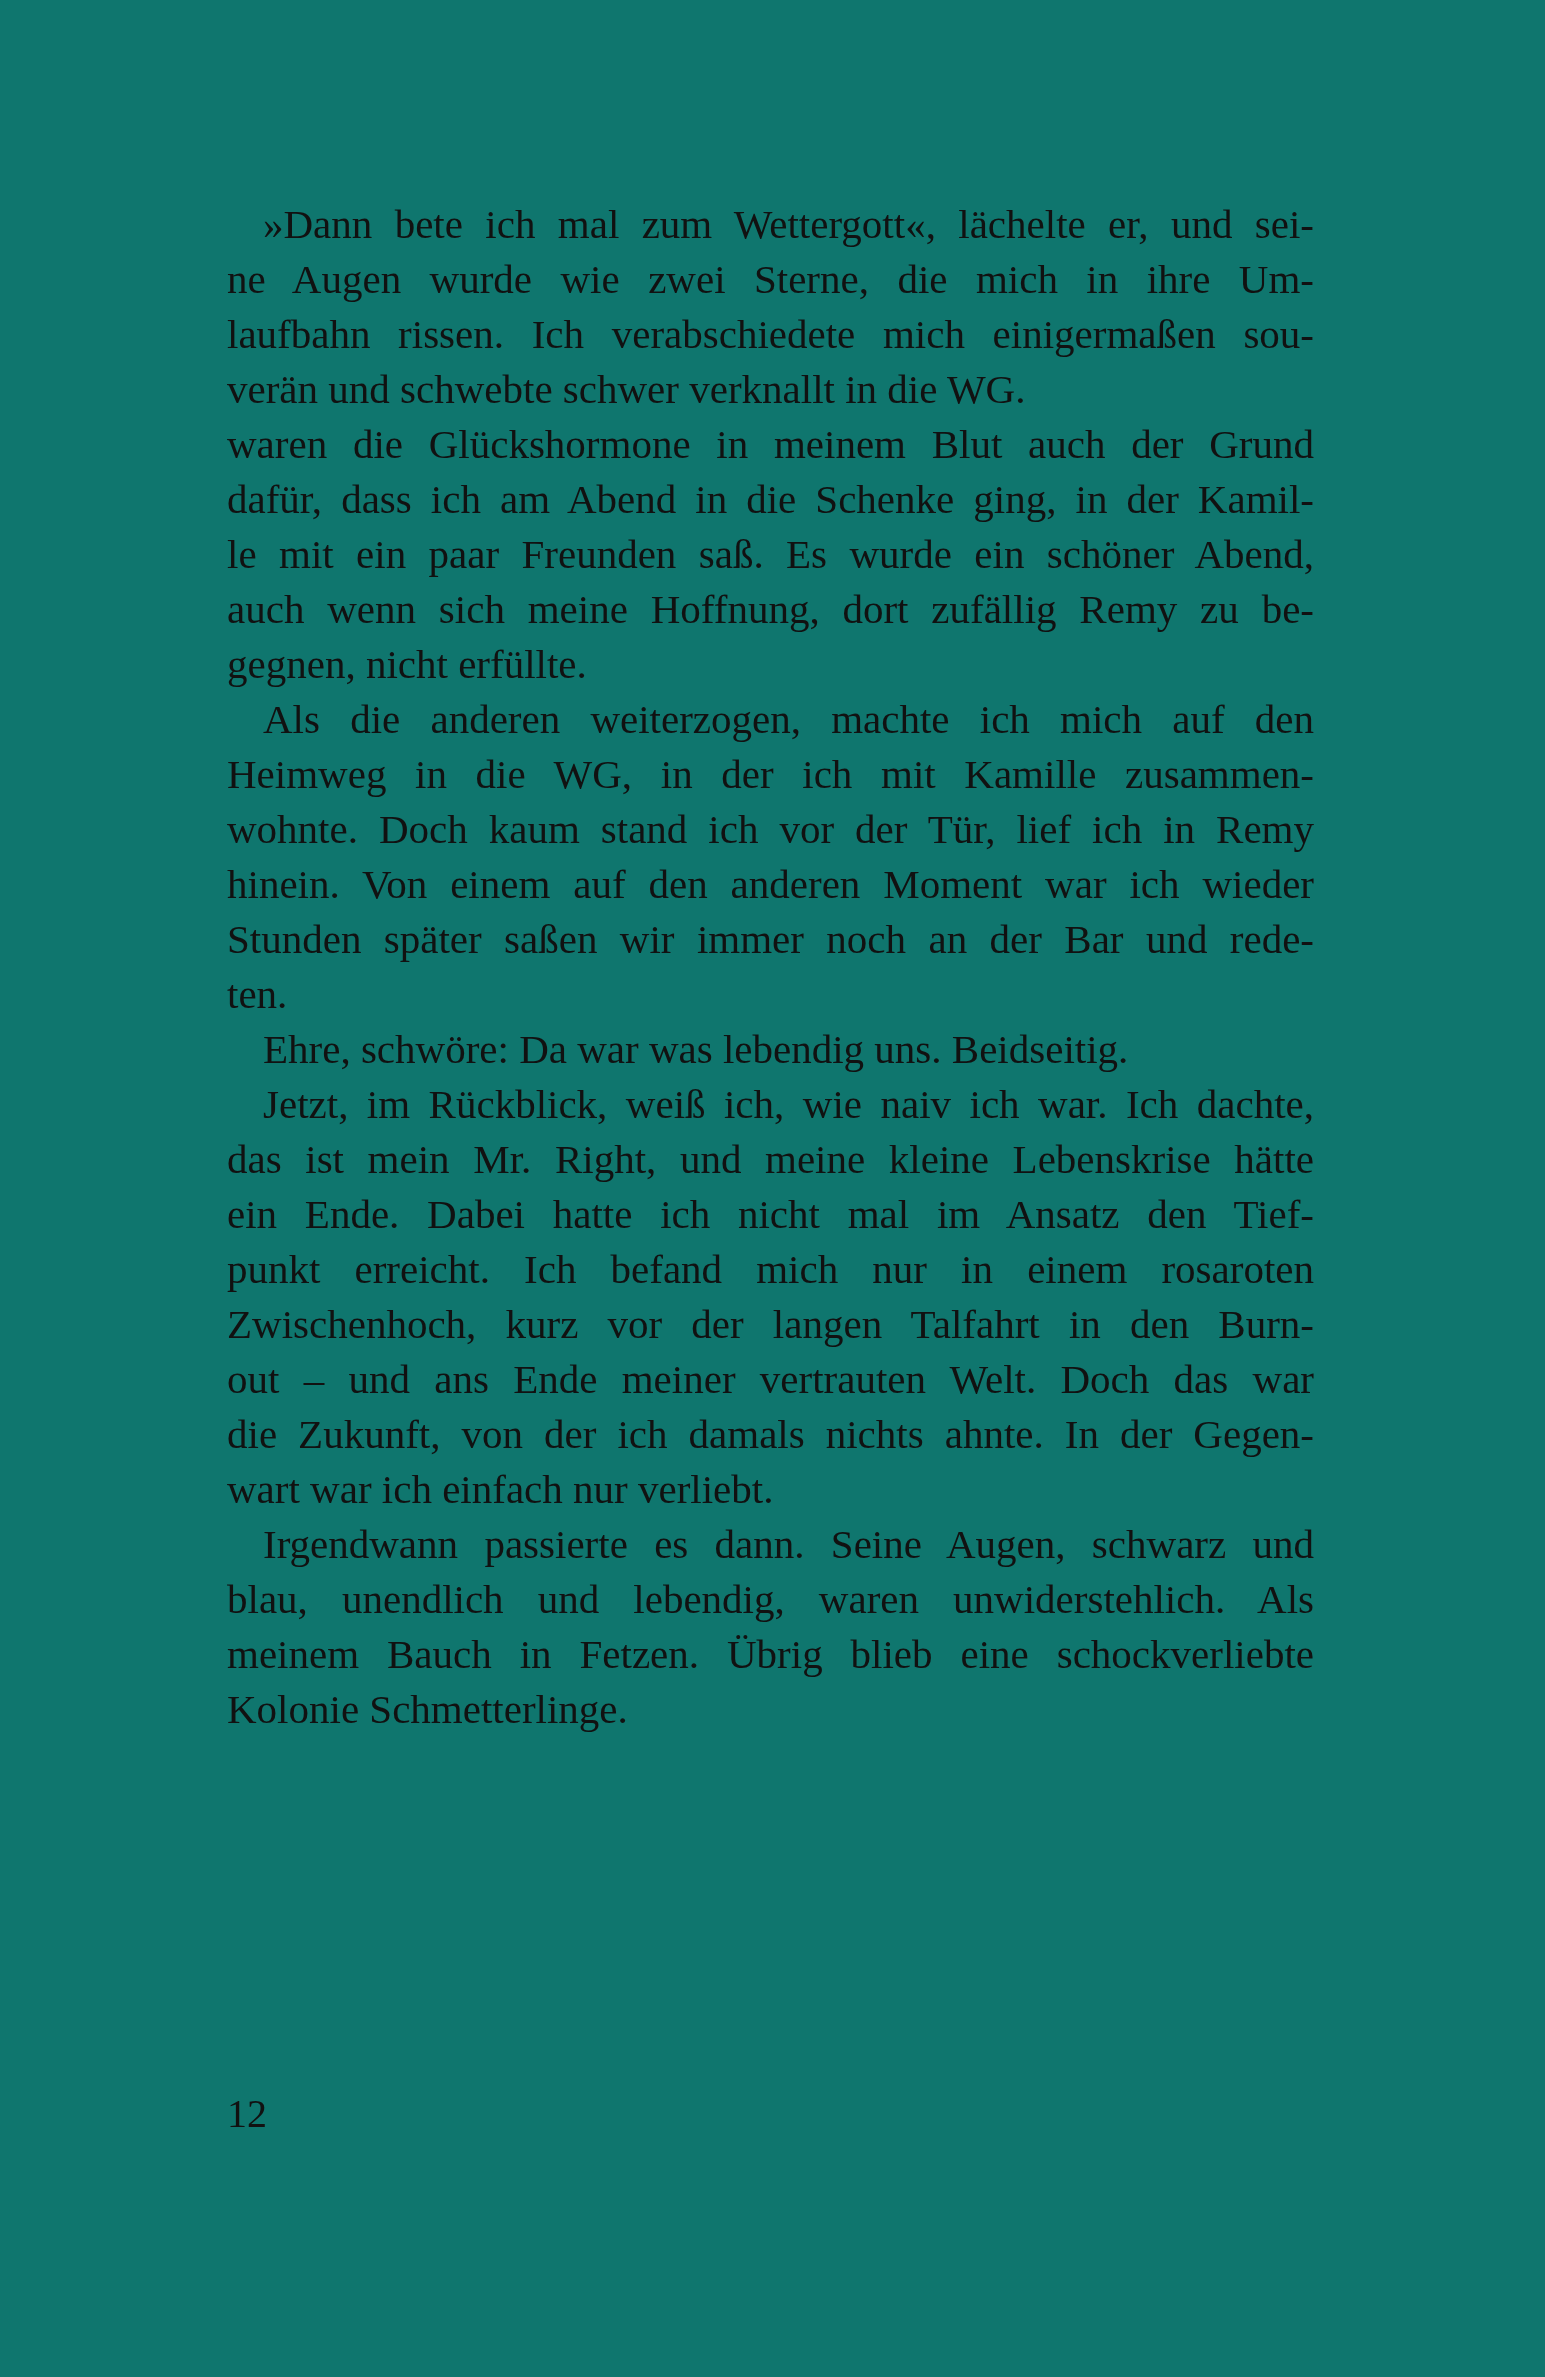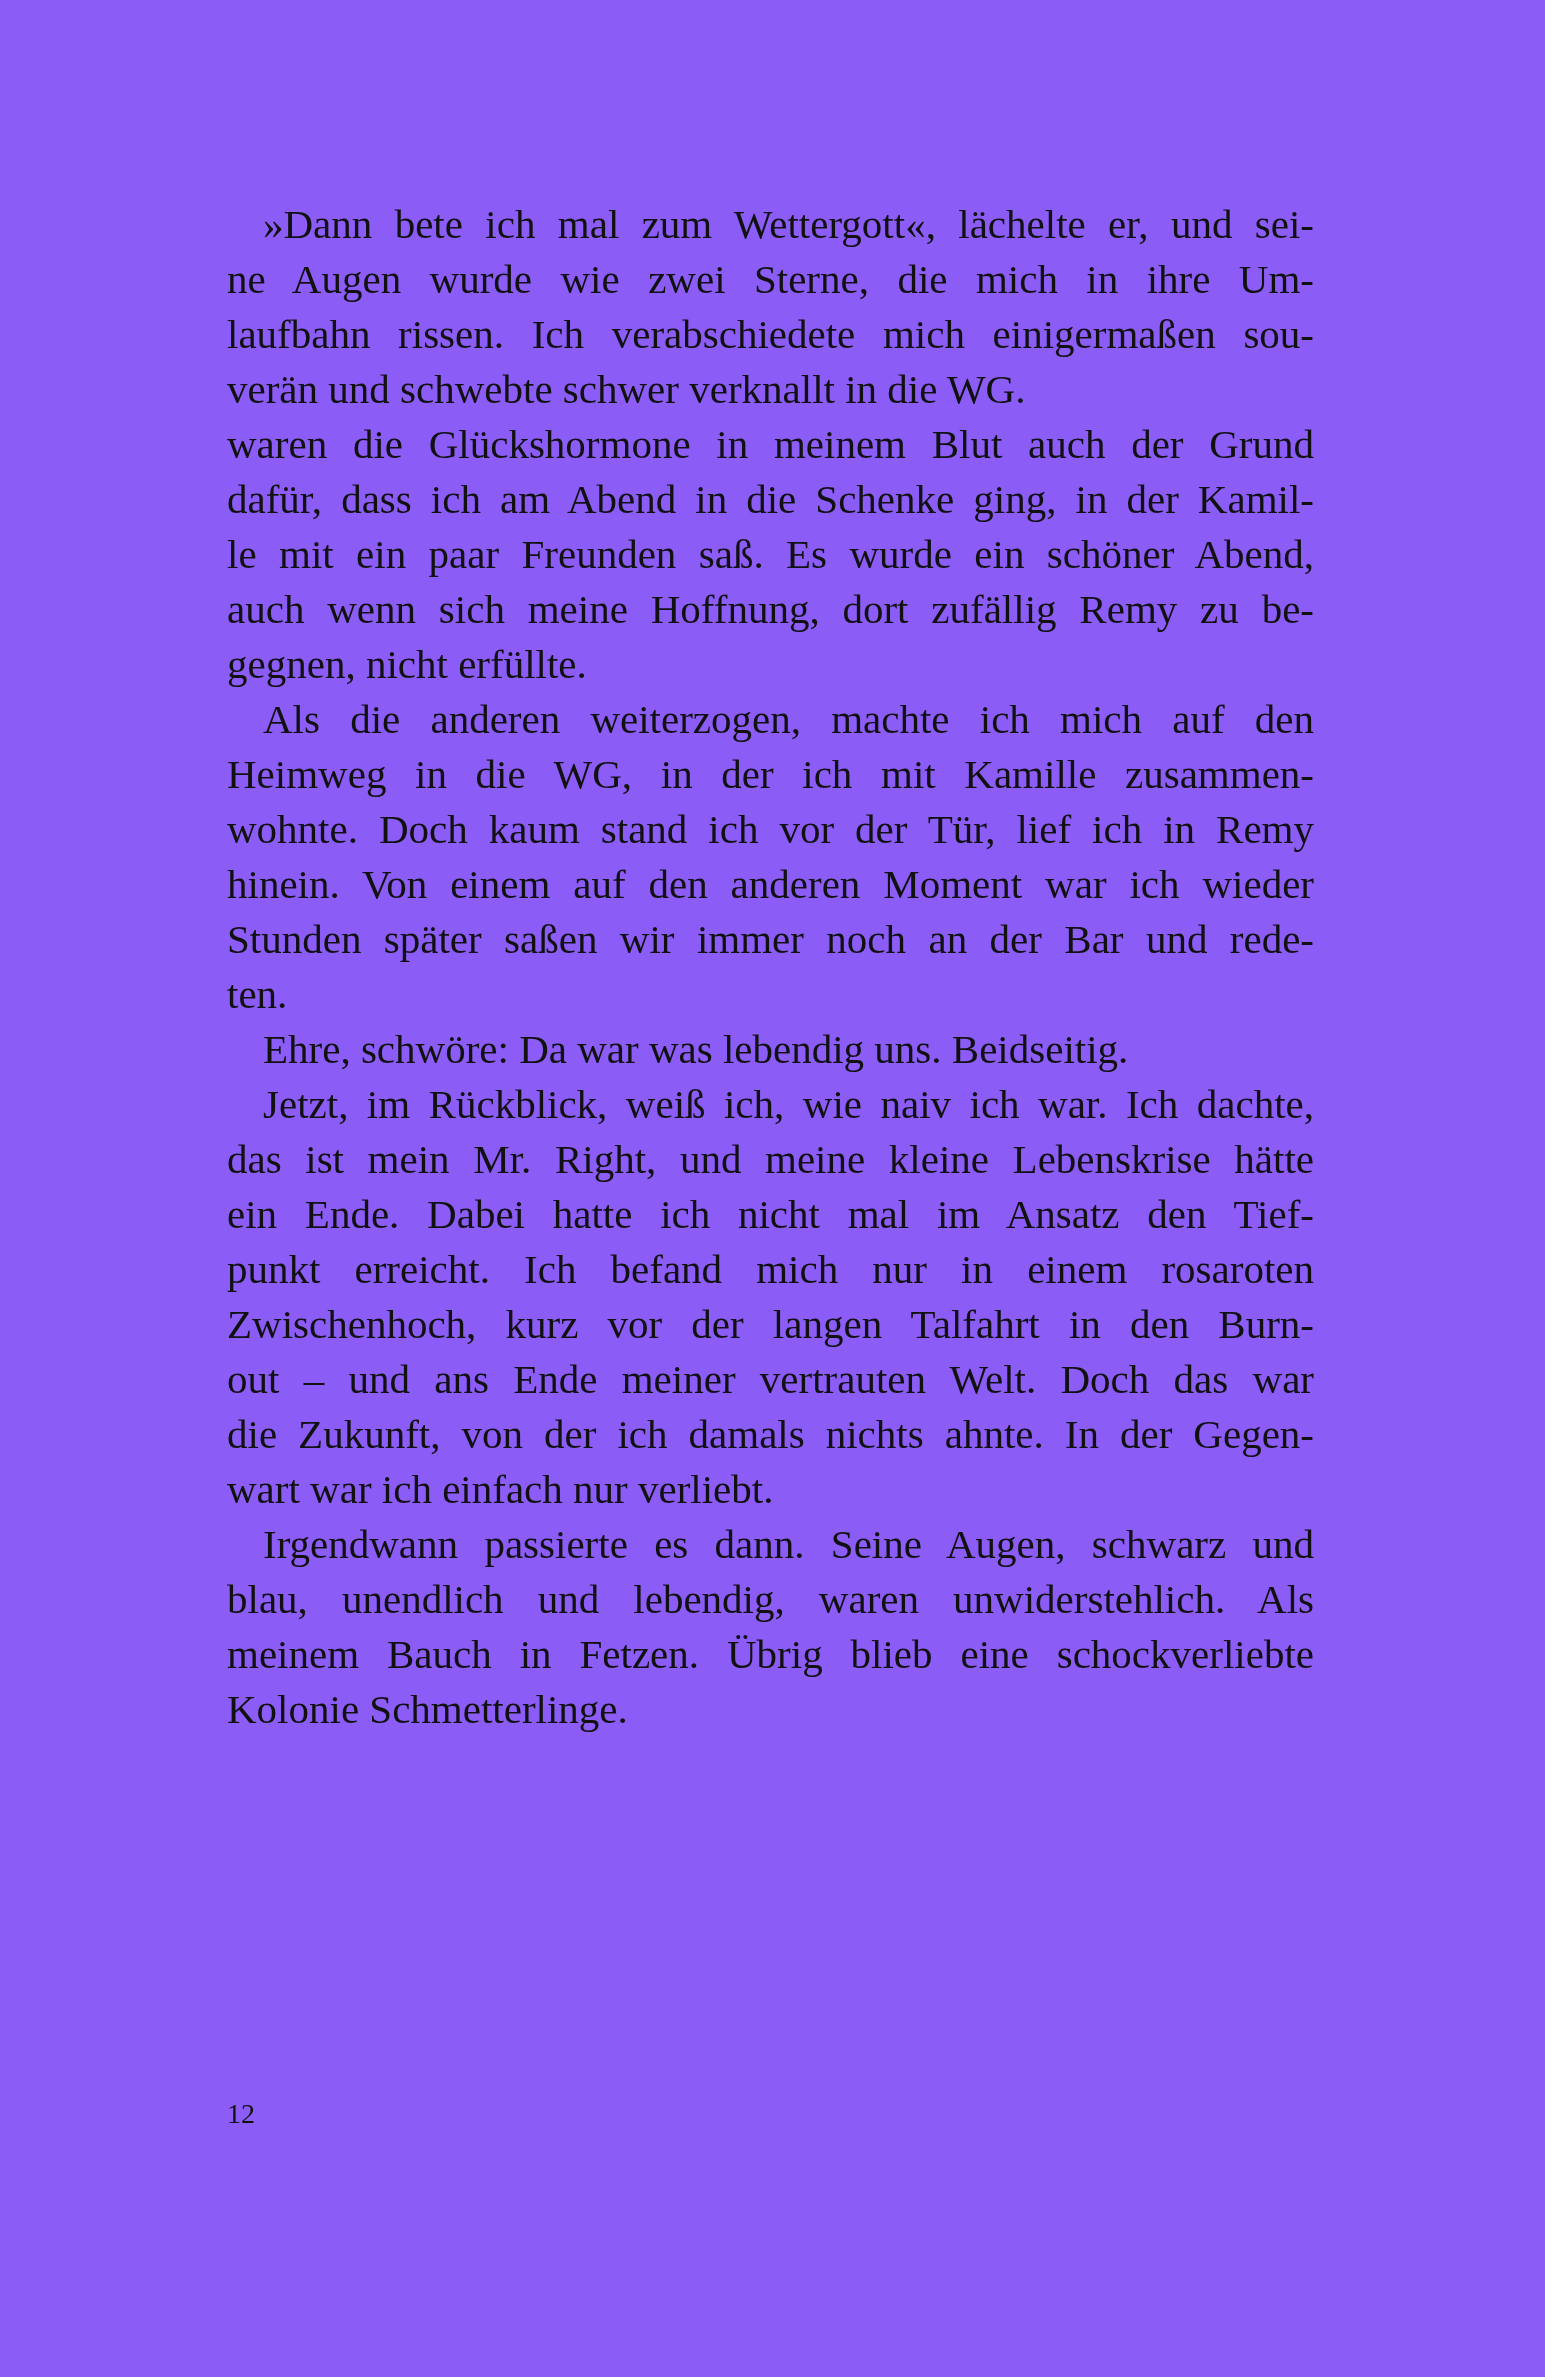--- a/index.html
+++ b/index.html
@@ -13,21 +13,21 @@
       position: relative;
       overflow: hidden;
       color: #111111;
       font-family: "Liberation Serif", "DejaVu Serif", serif;
     }
     .page {
       position: absolute;
       left: 0; top: 0;
       width: 1546px;
       height: 2377px;
-      background: #8b5cf6;
+      background: #0f766e;
     }
     .text-block {
       position: absolute;
       left: 227px;
       top: 197px;
       width: 1087px;
     }
     .line {
       display: block;
       height: 55px;
@@ -40,21 +40,21 @@
     .line.last {
       text-align-last: left;
     }
     .line.indent {
       padding-left: 36px;
     }
     .page-number {
       position: absolute;
       left: 227px;
       top: 2089px;
-      font-size: 28px;
+      font-size: 40px;
       line-height: 50px;
     }
   </style>
 </head>
 <body>
 
 <div class="page">
   <div class="text-block">
 
     <div>

